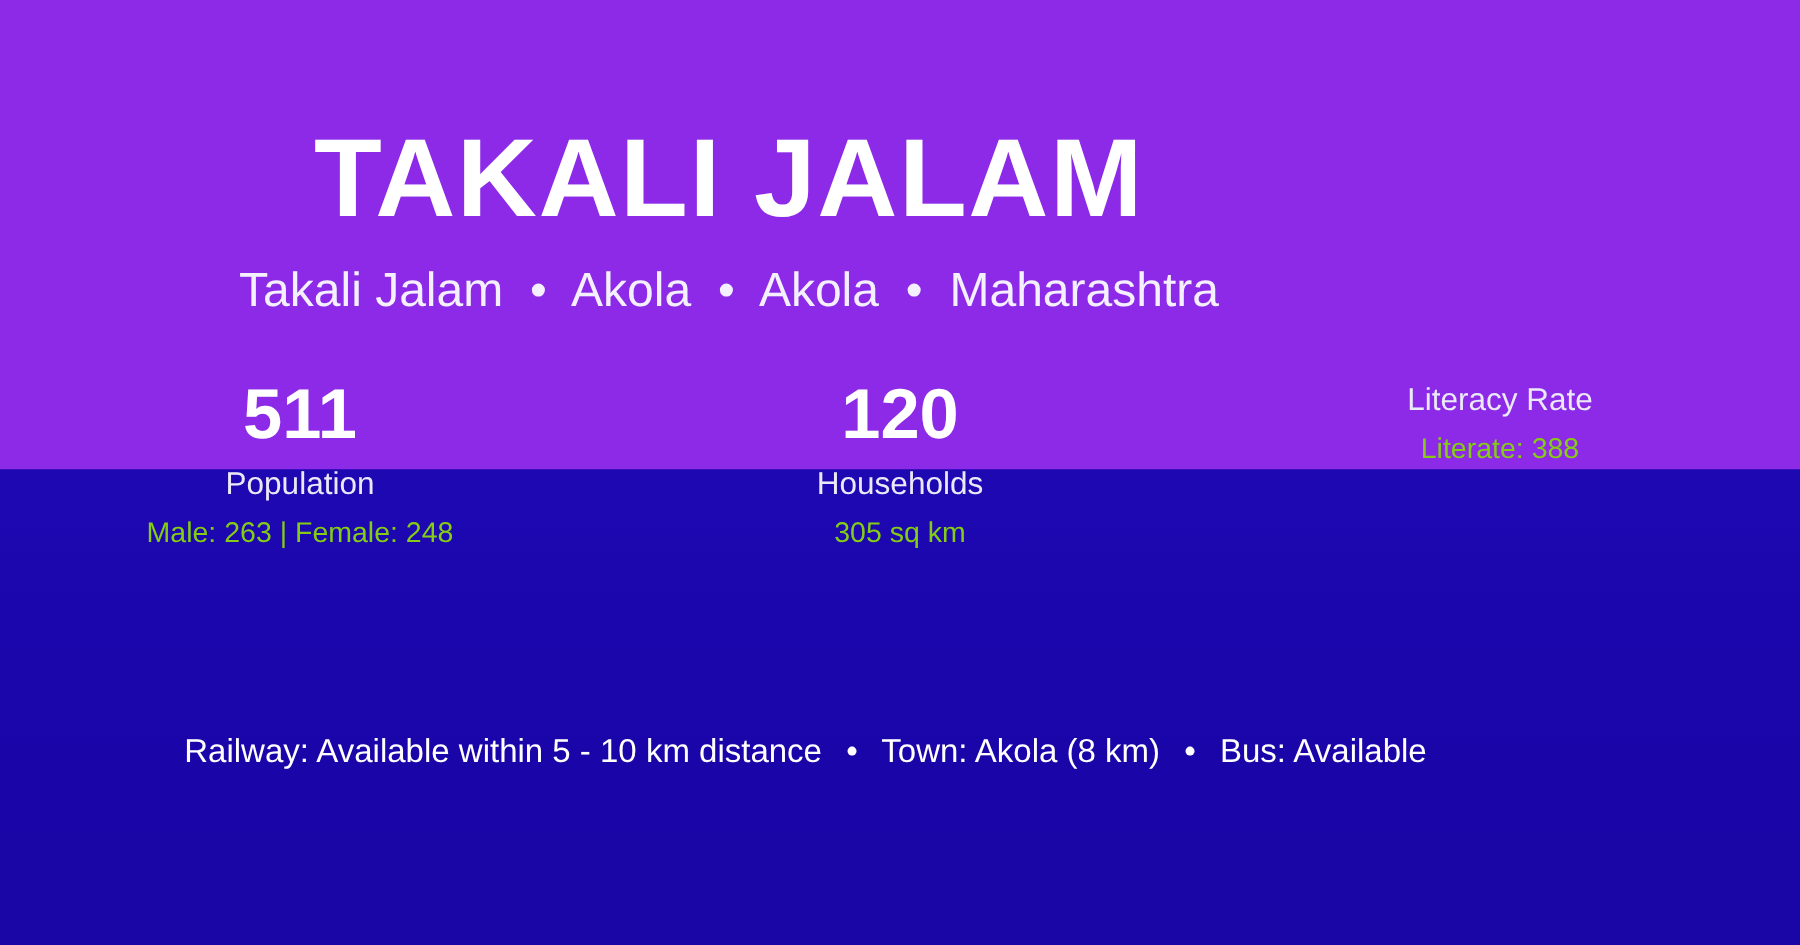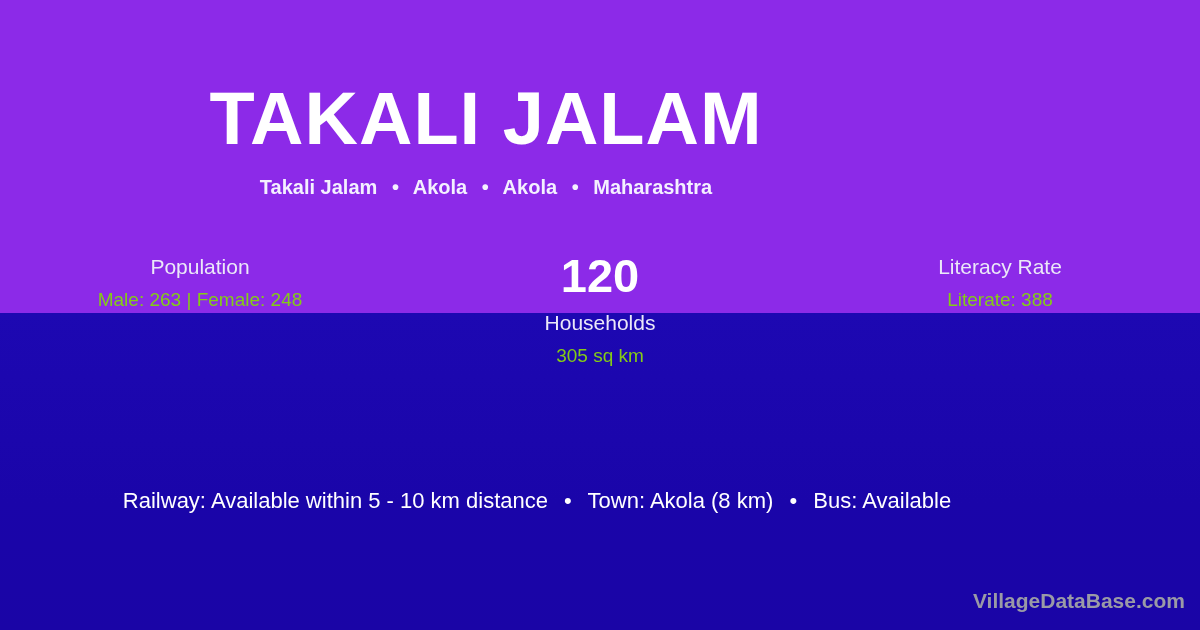--- a/index.html
+++ b/index.html
@@ -57,22 +57,22 @@
     font-size: 74px;
     font-weight: bold;
     line-height: 1;
     color: #ffffff;
     letter-spacing: 1px;
     white-space: nowrap;
   }
   #village-subtitle {
     margin: 0;
     padding-top: 21px;
-    font-size: 20px;
-    font-weight: bold;
+    font-size: 32px;
+    font-weight: normal;
     line-height: 1;
     color: #f4f0ff;
     white-space: nowrap;
   }
   .subtitle-sep {
     display: inline-block;
     padding: 0 9px;
     color: #f4f0ff;
   }
 
@@ -162,20 +162,21 @@
       <span class="subtitle-sep">•</span>
       <span>Akola</span>
       <span class="subtitle-sep">•</span>
       <span>Maharashtra</span>
     </div>
   </div>
 
   <div id="stats-row">
 
     <div class="stat-block">
+      <div class="stat-value">511</div>
       <div class="stat-label">Population</div>
       <div class="stat-sub">Male: 263 | Female: 248</div>
     </div>
 
     <div class="stat-block">
       <div class="stat-value">120</div>
       <div class="stat-label">Households</div>
       <div class="stat-sub">305 sq km</div>
     </div>
 
@@ -187,15 +188,14 @@
   </div>
 
   <div id="info-line">
     <span>Railway: Available within 5 - 10 km distance</span>
     <span class="info-sep">•</span>
     <span>Town: Akola (8 km)</span>
     <span class="info-sep">•</span>
     <span>Bus: Available</span>
   </div>
 
-  <div id="watermark">VillageDataBase.com</div>
 
 </div>
 
 </body></html>

